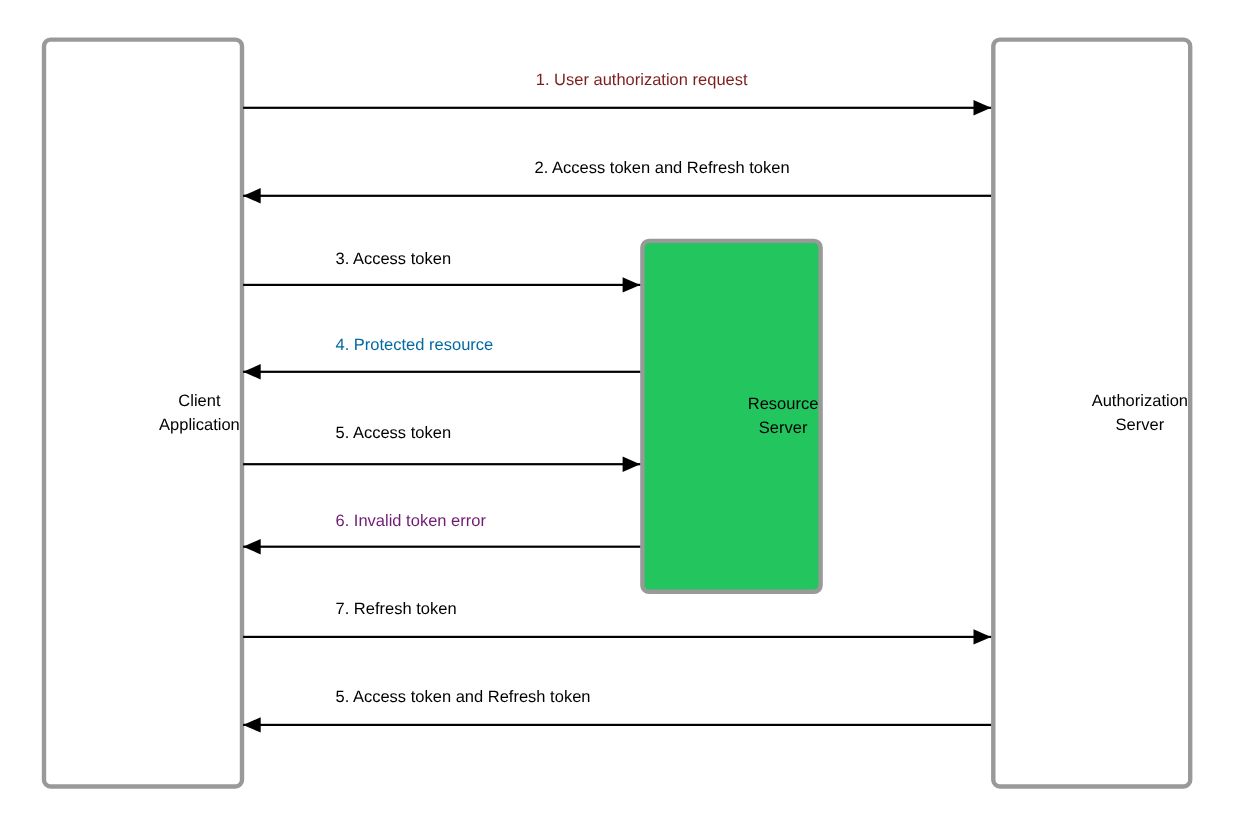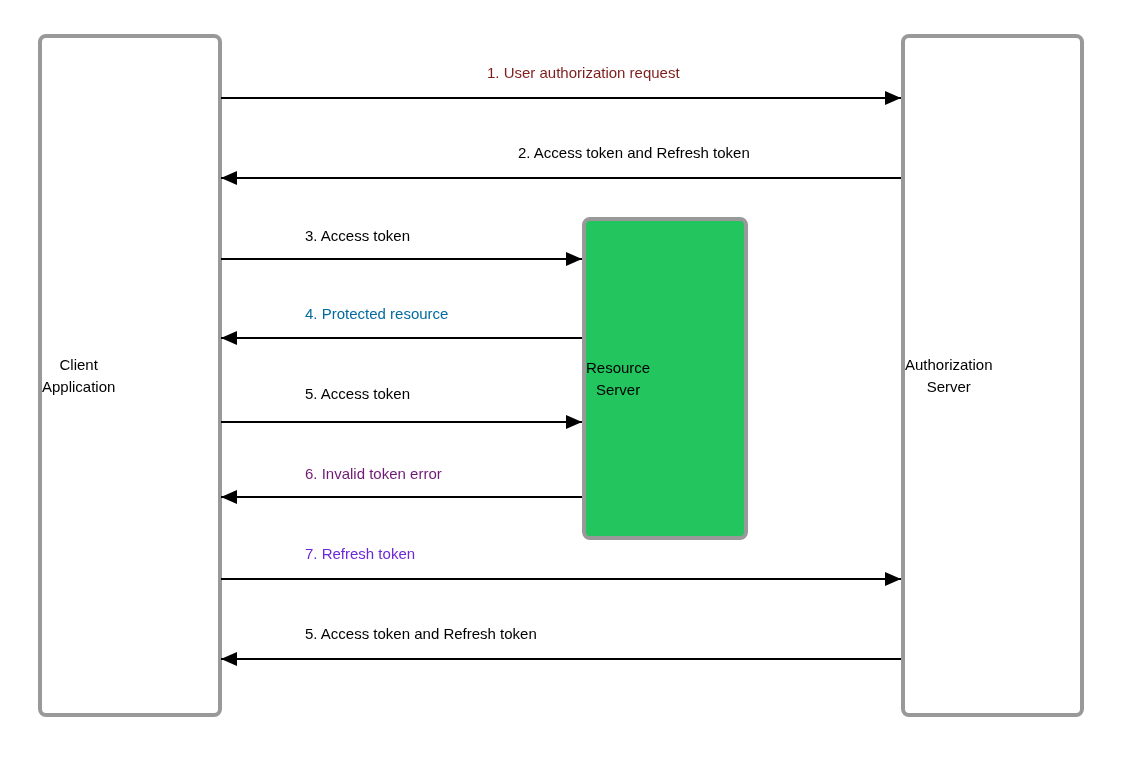--- a/index.html
+++ b/index.html
@@ -20,21 +20,21 @@
     overflow: hidden;
   }
   .node-box {
     position: absolute;
     box-sizing: border-box;
     background: #ffffff;
     border: 4px solid #999999;
     border-radius: 8px;
     display: flex;
     align-items: center;
-    justify-content: flex-start;
+    justify-content: flex-end;
     z-index: 1;
   }
   .node-label {
     font-size: 15px;
     line-height: 22px;
     color: #000000;
     text-align: center;
     white-space: pre-line;
     user-select: none;
   }
@@ -95,21 +95,21 @@
 
   <div id="messages-layer">
       <div class="msg" style="left: 0px; top: 97px; width: 1122px; height: 0px;">
         <div class="msg-line" style="left: 221px; width: 680px; border-top-color: rgb(0, 0, 0);"></div>
         <div class="arrowhead right" style="left: 885px; border-left-color: rgb(0, 0, 0);"></div>
         <div class="msg-label" style="left: 487px; top: -33px; color: #7f1d1d;">1. User authorization request</div>
       </div>
       <div class="msg" style="left: 0px; top: 177px; width: 1122px; height: 0px;">
         <div class="msg-line" style="left: 221px; width: 680px; border-top-color: rgb(0, 0, 0);"></div>
         <div class="arrowhead left" style="left: 221px; border-right-color: rgb(0, 0, 0);"></div>
-        <div class="msg-label" style="left: 486px; top: -33px; color: rgb(0, 0, 0); margin-left: 32px;">2. Access token and Refresh token</div>
+        <div class="msg-label" style="left: 486px; top: -33px; color: rgb(0, 0, 0);">2. Access token and Refresh token</div>
       </div>
       <div class="msg" style="left: 0px; top: 258px; width: 1122px; height: 0px;">
         <div class="msg-line" style="left: 221px; width: 361px; border-top-color: rgb(0, 0, 0);"></div>
         <div class="arrowhead right" style="left: 566px; border-left-color: rgb(0, 0, 0);"></div>
         <div class="msg-label" style="left: 305px; top: -31px; color: rgb(0, 0, 0);">3. Access token</div>
       </div>
       <div class="msg" style="left: 0px; top: 337px; width: 1122px; height: 0px;">
         <div class="msg-line" style="left: 221px; width: 361px; border-top-color: rgb(0, 0, 0);"></div>
         <div class="arrowhead left" style="left: 221px; border-right-color: rgb(0, 0, 0);"></div>
         <div class="msg-label" style="left: 305px; top: -32px; color: #0369a1;">4. Protected resource</div>
@@ -120,21 +120,21 @@
         <div class="msg-label" style="left: 305px; top: -36px; color: rgb(0, 0, 0);">5. Access token</div>
       </div>
       <div class="msg" style="left: 0px; top: 496px; width: 1122px; height: 0px;">
         <div class="msg-line" style="left: 221px; width: 361px; border-top-color: rgb(0, 0, 0);"></div>
         <div class="arrowhead left" style="left: 221px; border-right-color: rgb(0, 0, 0);"></div>
         <div class="msg-label" style="left: 305px; top: -31px; color: #701a75;">6. Invalid token error</div>
       </div>
       <div class="msg" style="left: 0px; top: 578px; width: 1122px; height: 0px;">
         <div class="msg-line" style="left: 221px; width: 680px; border-top-color: rgb(0, 0, 0);"></div>
         <div class="arrowhead right" style="left: 885px; border-left-color: rgb(0, 0, 0);"></div>
-        <div class="msg-label" style="left: 305px; top: -33px; color: #6d28d9;">7. Refresh token</div>
+        <div class="msg-label" style="left: 305px; top: -33px; color: #000000;">7. Refresh token</div>
       </div>
       <div class="msg" style="left: 0px; top: 658px; width: 1122px; height: 0px;">
         <div class="msg-line" style="left: 221px; width: 680px; border-top-color: rgb(0, 0, 0);"></div>
         <div class="arrowhead left" style="left: 221px; border-right-color: rgb(0, 0, 0);"></div>
         <div class="msg-label" style="left: 305px; top: -33px; color: rgb(0, 0, 0);">5. Access token and Refresh token</div>
       </div>
     </div>
 
 </div>
 

